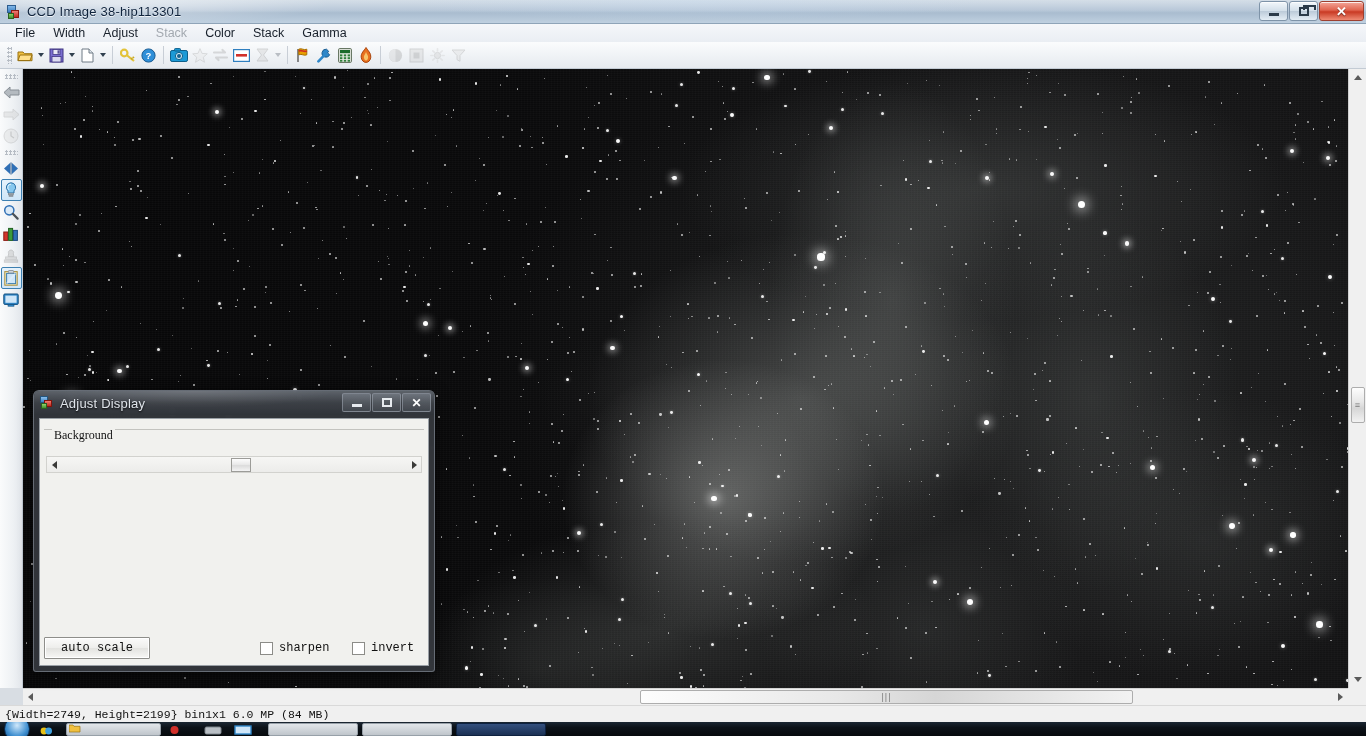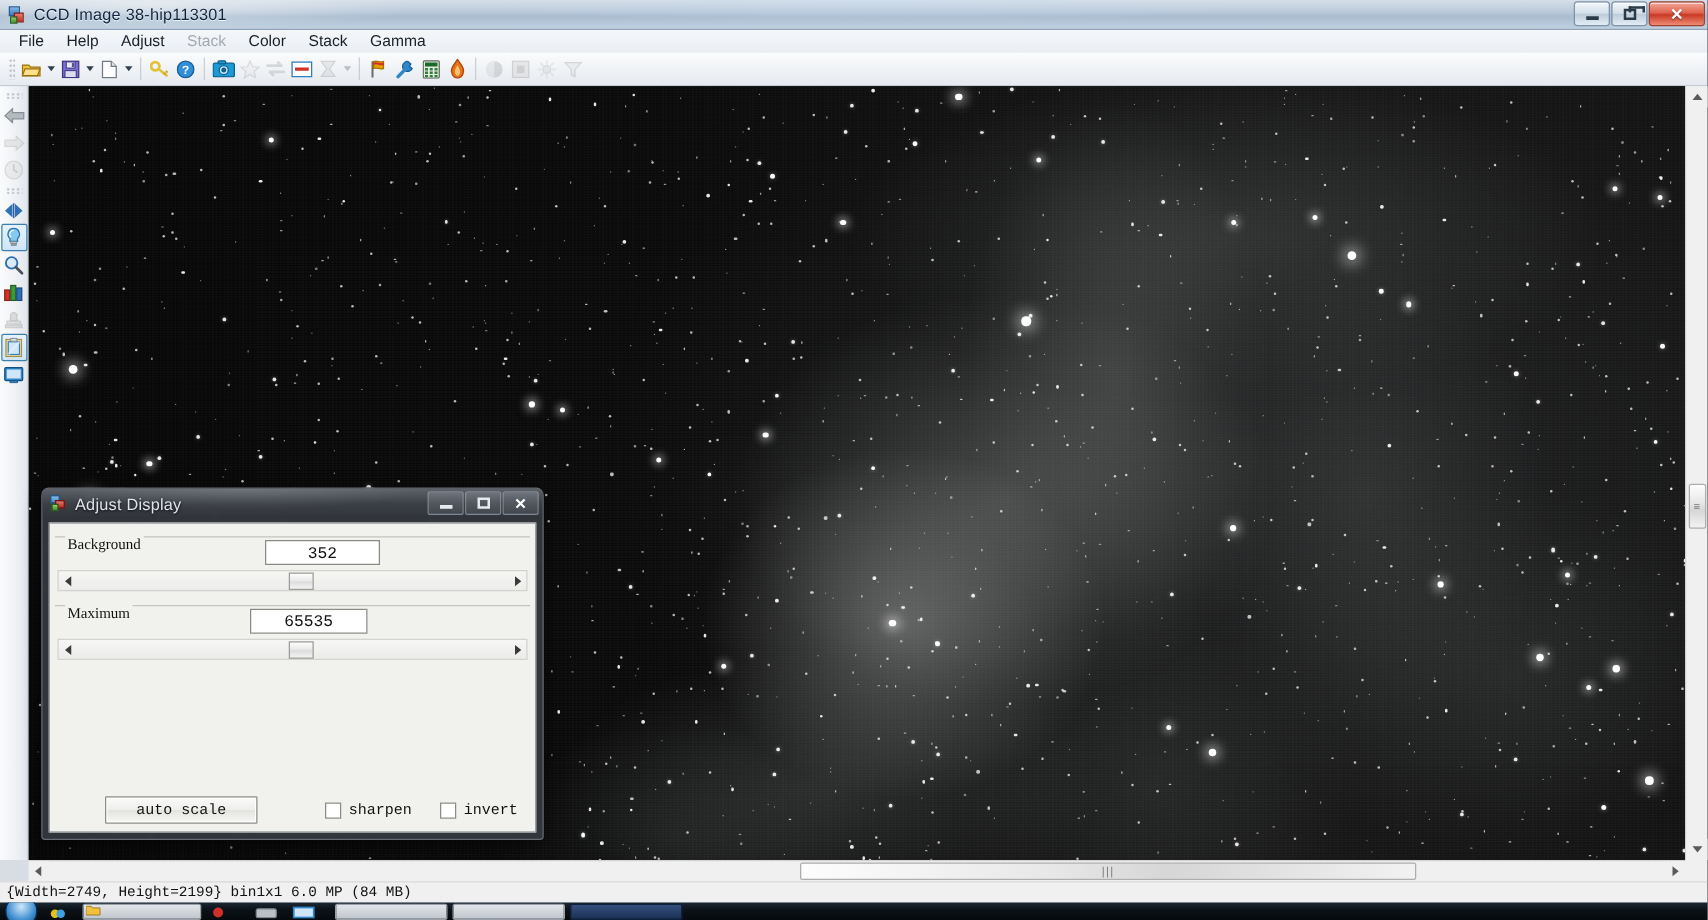--- a/index.html
+++ b/index.html
@@ -286,21 +286,21 @@
         <span class="rest"></span>
       </div>
     <div class="wbtn close">
         <span class="x">✕</span>
       </div>
   </div>
 </div>
 
 <div id="menubar">
   <div class="menu-item">File</div>
-  <div class="menu-item">Help</div>
+  <div class="menu-item">Width</div>
   <div class="menu-item">Adjust</div>
   <div class="menu-item disabled">Stack</div>
   <div class="menu-item">Color</div>
   <div class="menu-item">Stack</div>
   <div class="menu-item">Gamma</div>
 </div>
 
 <div id="toolbar">
   <div class="tb-grip"></div>
 
@@ -2119,61 +2119,39 @@
           <span class="x">✕</span>
         </div>
     </div>
   </div>
 
   <div id="dlg-body">
 
     <div class="grp">
       <div class="grp-legend">Background</div>
       <div class="grp-box">
-        <div class="fieldrow">
-          <div class="numfield" style="left:168px; width:92px;">352</div>
-        </div>
         <div class="slider" style="top:26px;">
           <div class="ar">
               <span class="tri-s left"></span>
             </div>
           <div class="track">
               <div class="thumb" style="left:49%;"></div>
             </div>
           <div class="ar">
               <span class="tri-s right"></span>
             </div>
         </div>
       </div>
     </div>
 
-    <div class="grp" style="margin-top:10px;">
-      <div class="grp-legend">Maximum</div>
-      <div class="grp-box">
-        <div class="fieldrow">
-          <div class="numfield" style="left:156px; width:94px;">65535</div>
-        </div>
-        <div class="slider" style="top:26px;">
-          <div class="ar">
-              <span class="tri-s left"></span>
-            </div>
-          <div class="track">
-              <div class="thumb" style="left:49%;"></div>
-            </div>
-          <div class="ar">
-              <span class="tri-s right"></span>
-            </div>
-        </div>
-      </div>
-    </div>
 
 
 
     <div style="position:absolute; left:4px; right:4px; bottom:4px; height:26px; display:flex; align-items:center;">
-      <div class="btnstd" style="width:122px;margin-left:40px;">auto scale</div>
+      <div class="btnstd" style="width:106px;">auto scale</div>
       <div style="position:absolute; left:216px; display:flex; align-items:center; gap:6px;">
         <span class="chk"></span>
         <span class="lblmono">sharpen</span>
       </div>
       <div style="position:absolute; left:308px; display:flex; align-items:center; gap:6px;">
         <span class="chk"></span>
         <span class="lblmono">invert</span>
       </div>
     </div>
 

